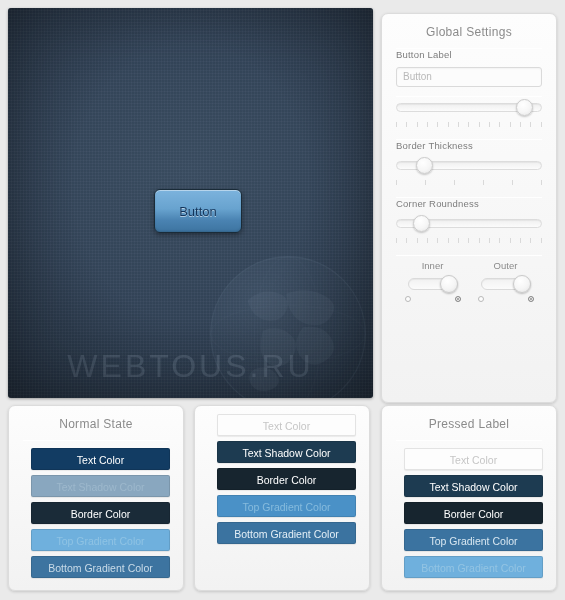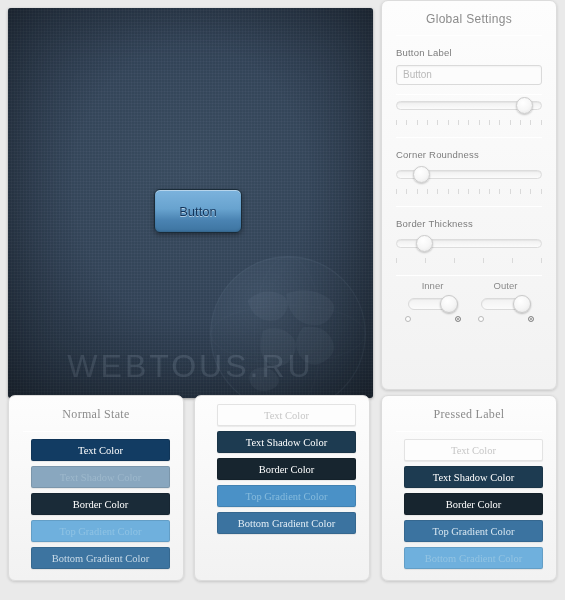--- a/index.html
+++ b/index.html
@@ -113,29 +113,29 @@
   .rule {
     height: 1px;
     background: #e6e6e6;
     border-bottom: 1px solid #ffffff;
     margin: 0 14px;
   }
 
   
   #settings-panel {
     left: 381px;
-    top: 0;
+    top: 13px;
     width: 176px;
     height: 390px;
   }
   .settings-body { padding: 0 14px; }
   .field-label {
     font-size: 9.5px;
     color: #7d7d7d;
-    margin: 11px 0 6px 0;
+    margin: 0 0 6px 0;
     letter-spacing: 0.2px;
   }
   .text-input {
     width: 100%;
     height: 20px;
     border: 1px solid #dadada;
     border-radius: 3px;
     background: #fcfcfc;
     font-size: 10px;
     color: #b3b3b3;
@@ -237,21 +237,21 @@
     border: 1px solid #b9b9b9;
     background: #fdfdfd;
   }
   .radio.checked {
     background: #8d8d8d;
     border-color: #8d8d8d;
     box-shadow: 0 0 0 1px #ffffff inset;
   }
 
   
-  .state-panel { top: 395px; width: 176px; height: 186px; font-family: Liberation Serif, serif; }
+  .state-panel { top: 405px; width: 176px; height: 186px; }
   #panel-normal  { left: 8px; }
   #panel-hover   { left: 194px; }
   #panel-pressed { left: 381px; }
 
   .swatch-list { padding: 7px 13px 0 22px; }
   .swatch {
     height: 22px;
     line-height: 22px;
     text-align: center;
     font-size: 10.5px;
@@ -326,51 +326,51 @@
               <i></i>
               <i></i>
               <i></i>
               <i></i>
               <i></i>
               <i></i>
             </div>
             <div class="field-divider"></div>
           </div>
           <div>
+            <div class="field-label">Border Thickness</div>
+            <div class="slider-wrap">
+              <div class="slider-track"></div>
+              <div class="slider-knob" style="left: 19%;"></div>
+            </div>
+            <div class="ticks">
+              <i></i>
+              <i></i>
+              <i></i>
+              <i></i>
+              <i></i>
+              <i></i>
+            </div>
+            <div class="field-divider"></div>
+          </div>
+          <div>
             <div class="field-label">Corner Roundness</div>
             <div class="slider-wrap">
               <div class="slider-track"></div>
               <div class="slider-knob" style="left: 17%;"></div>
             </div>
             <div class="ticks">
               <i></i>
               <i></i>
               <i></i>
               <i></i>
               <i></i>
               <i></i>
               <i></i>
               <i></i>
               <i></i>
-              <i></i>
-              <i></i>
-              <i></i>
-              <i></i>
-              <i></i>
-              <i></i>
-            </div>
-            <div class="field-divider"></div>
-          </div>
-          <div>
-            <div class="field-label">Border Thickness</div>
-            <div class="slider-wrap">
-              <div class="slider-track"></div>
-              <div class="slider-knob" style="left: 19%;"></div>
-            </div>
-            <div class="ticks">
               <i></i>
               <i></i>
               <i></i>
               <i></i>
               <i></i>
               <i></i>
             </div>
             <div class="field-divider"></div>
           </div>
         </div>

